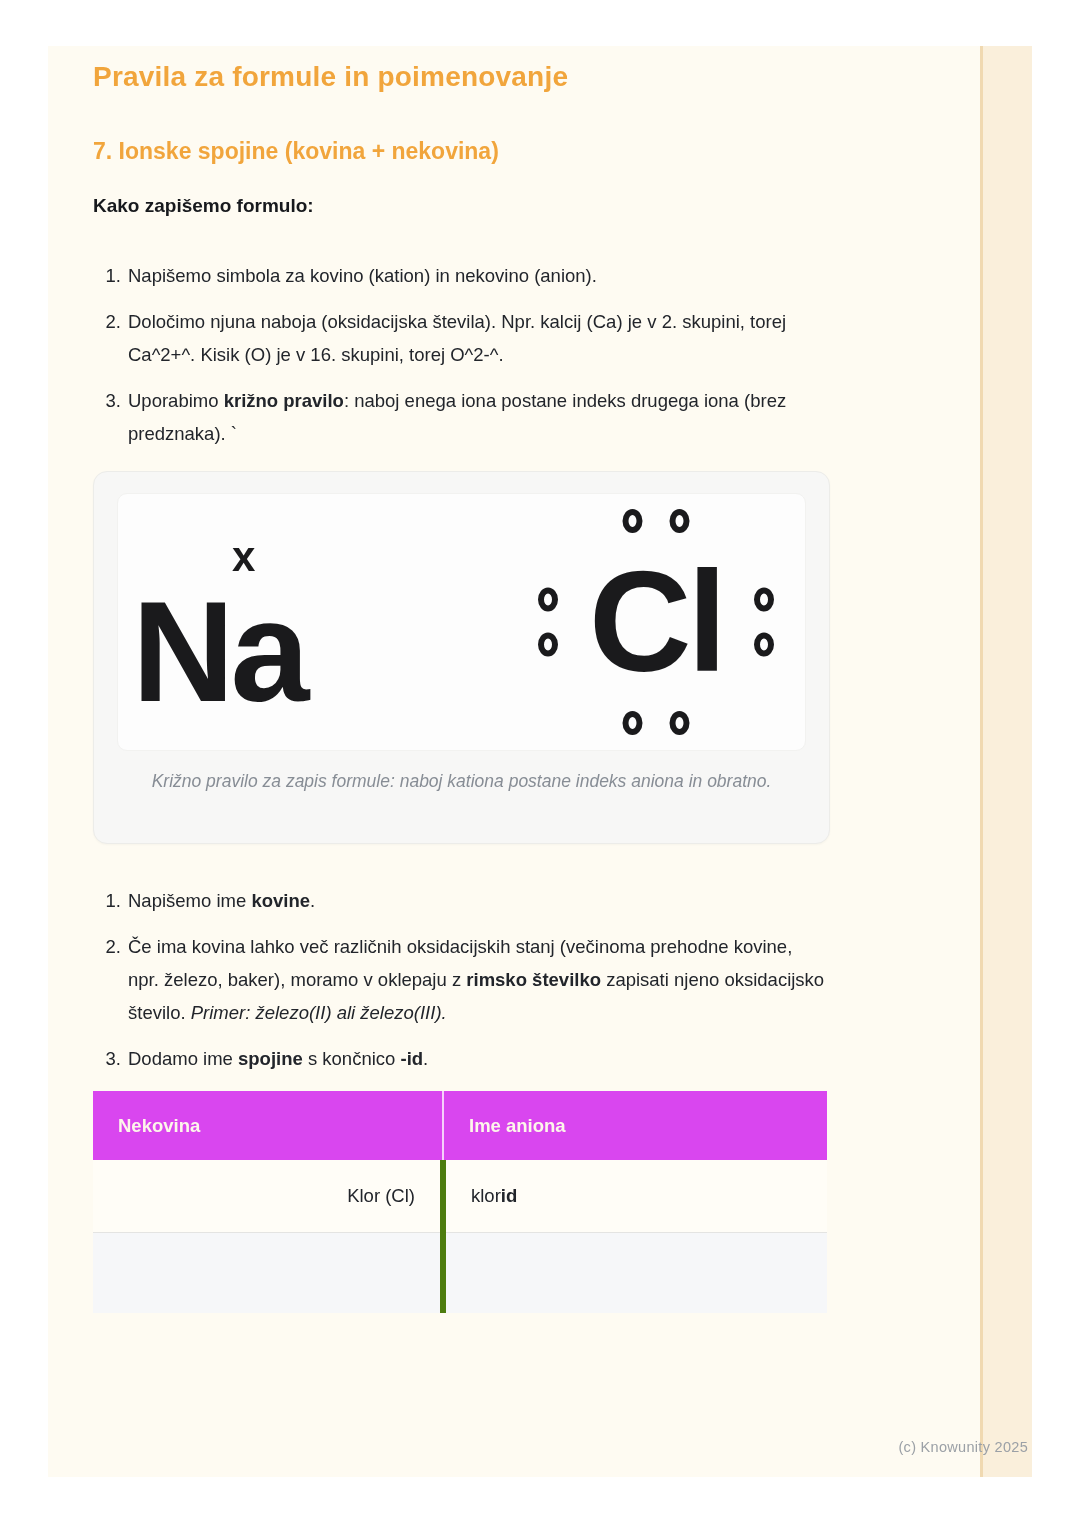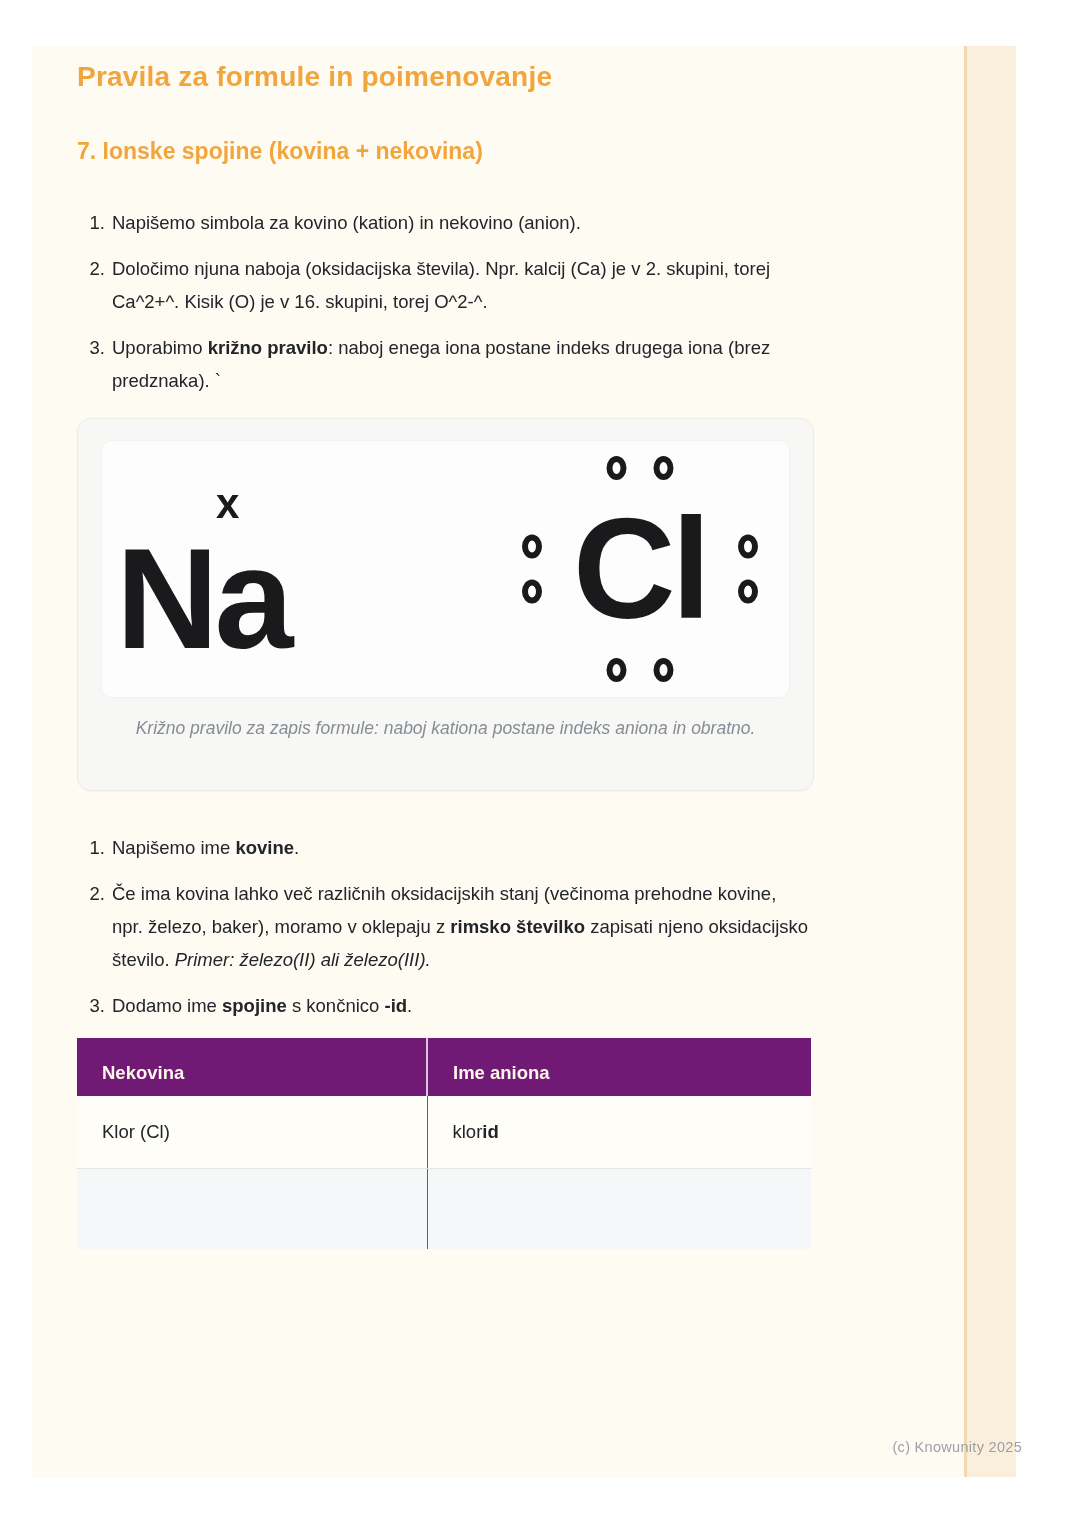--- a/index.html
+++ b/index.html
@@ -7,21 +7,21 @@
   body {
     width:1080px; height:1528px; position:relative;
     background:#ffffff;
     font-family:"Liberation Sans", sans-serif;
     -webkit-font-smoothing:antialiased;
   }
   .canvas { position:absolute; inset:0; background:#ffffff; overflow:hidden; }
 
   
   .page {
-    position:absolute; left:32px; top:46px;
+    position:absolute; left:48px; top:46px;
     width:984px; height:1431px;
     background:#FEFBF2;
     overflow:hidden;
   }
   .stripe {
     position:absolute; top:0; right:0; width:52px; height:100%;
     background:#FAEFDB;
     border-left:3px solid #F0D9B1;
   }
   .content {
@@ -85,35 +85,35 @@
     margin:15px auto 0; max-width:630px; text-align:center;
     font-style:italic; font-size:17.5px; line-height:31px; color:#878D95;
   }
 
   p.step4   { margin:50px 0 0; font-size:18.5px; line-height:33px; color:#22252B; }
   p.example { margin:3px 0 0;  font-size:18.5px; line-height:33px; font-style:italic; color:#41474F; }
 
   
   table.anion-table { margin-top:16px; width:734px; border-collapse:collapse; }
   table.anion-table thead th {
-    background:#701a75; color:#FDF6EA;
+    background:#d946ef; color:#FDF6EA;
     font-size:18.5px; font-weight:700; text-align:left;
-    padding:24px 25px 12px;
+    padding:24px 25px 23px;
   }
   table.anion-table thead th:first-child { width:350px; border-right:2px solid rgba(255,255,255,0.75); }
   table.anion-table tbody td {
     font-size:18.5px; color:#22252B; padding:25px 25px;
     background:#FFFDF7;
   }
   table.anion-table tbody tr.row-data td { border-bottom:1px solid #E4E4E2; }
-  table.anion-table tbody td:first-child { border-right:1px solid #4d7c0f; }
+  table.anion-table tbody td:first-child { border-right:6px solid #4d7c0f;text-align:right; }
   table.anion-table tbody tr.row-partial td { background:#F6F7F9; height:80px; }
 
   .watermark {
-    position:absolute; top:1439px; right:58px; z-index:3;
+    position:absolute; top:1439px; right:52px; z-index:3;
     font-size:14.5px; color:#9BA0A6; letter-spacing:0.3px;
   }
 
   
   .seg-b { font-weight:700; }
   .seg-i { font-style:italic; }
   .seg-s { text-decoration:line-through; }
 </style>
 </head>
 <body>
@@ -122,20 +122,21 @@
 
   <div class="page">
     <div class="stripe"></div>
 
     <main class="content">
 
       <h1 class="doc-title">Pravila za formule in poimenovanje</h1>
 
       <h2 class="section-heading">7. Ionske spojine (kovina + nekovina)</h2>
 
+      <p class="lead">Kako zapišemo formulo:</p>
 
       <ol class="steps">
         <li><span>Napišemo simbola za kovino (kation) in nekovino (anion).</span></li>
         <li><span>Določimo njuna naboja (oksidacijska števila). Npr. kalcij (Ca) je v 2. skupini, torej Ca^2+^. Kisik (O) je v 16. skupini, torej O^2-^.</span></li>
         <li><span>Uporabimo </span><span class="seg-b">križno pravilo</span><span>: naboj enega iona postane indeks drugega iona (brez predznaka). `</span></li>
       </ol>
 
       <figure class="figure-card" style="margin-left:0; margin-right:0;">
         <div class="figure-image">
 

